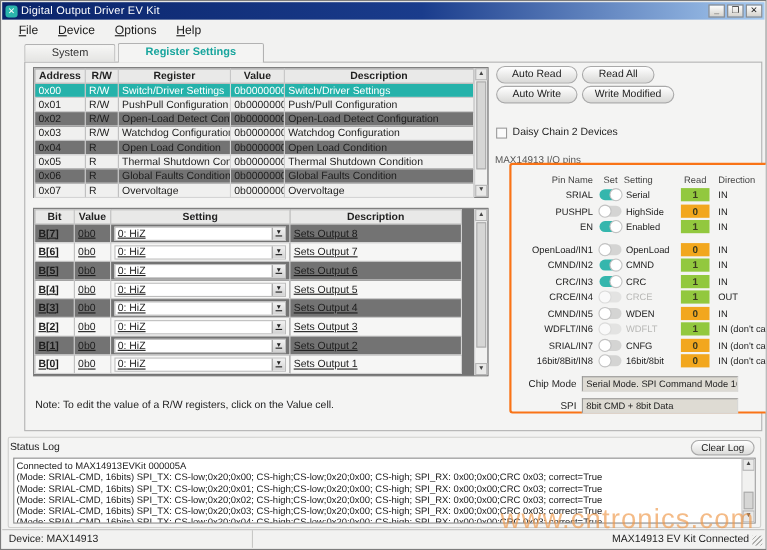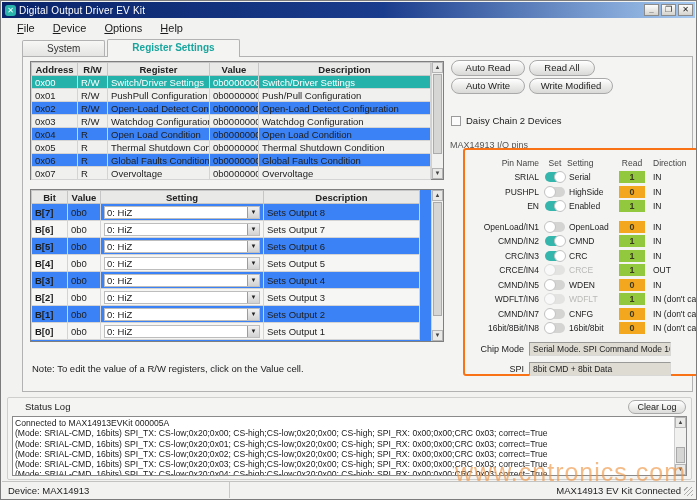--- a/index.html
+++ b/index.html
@@ -26,28 +26,28 @@
   
   .tabstrip { position:absolute; left:21px; top:38px; height:17px; display:flex; align-items:flex-end; z-index:3; }
   .tab { font-size:10px; padding:2px 24px 3px; border:1px solid #b2b2b2; border-bottom:none;
     background:linear-gradient(#f7f7f6,#e4e4e2); color:#333; margin-right:2px; border-radius:2px 2px 0 0; height:16px; }
   .tab.active { background:#f4f4f3; color:#18a59d; font-weight:bold; height:18px; position:relative; top:1px; }
 
   
   .tabpage { position:absolute; left:21px; top:55px; width:671px; height:336px; background:#f4f4f3; border:1px solid #b2b2b2; }
 
   
-  .gridtable { position:absolute; border:1px solid #7f7f7f; background:#3b82f6; }
+  .gridtable { position:absolute; border:1px solid #7f7f7f; background:#737373; }
   table { border-collapse:collapse; table-layout:fixed; width:100%; }
   th { background:#e9e9e8; font-size:9.5px; font-weight:bold; color:#222; border:1px solid #c6c6c6; height:13px; padding:0 3px; }
   td { font-size:9.5px; color:#1c1c1c; border:1px solid #d4d4d4; padding:0 3px; white-space:nowrap; overflow:hidden; }
   #reg-table td { height:13px; }
   #reg-table tr.alt td { background:#f0f0ef; }
   #reg-table tr.selected td { background:#25b2aa; color:#fff; }
-  #bit-table td { height:17px; }
+  #bit-table td { height:17px;text-decoration:underline; }
   #bit-table tr.alt td { background:#f6f6f5; }
   td.bitname { font-weight:bold; }
   .combo { display:flex; align-items:center; justify-content:space-between; height:13px; border:1px solid #bdbdbd; background:#fff; padding-left:2px; }
   .combo .dd-btn { width:12px; height:11px; background:linear-gradient(#f2f2f2,#d2d2d2); border-left:1px solid #9c9c9c;
     font-size:6px; line-height:11px; text-align:center; color:#222; }
 
   
   .vscroll { position:absolute; top:0; bottom:0; right:0; width:12px; background:#f1f1f0; border-left:1px solid #cfcfcf; }
   .sb-btn { position:absolute; left:0; right:0; height:11px; background:#e9e9e8; border:1px solid #b5b5b5;
     font-size:6px; line-height:9px; text-align:center; color:#444; }
@@ -86,21 +86,21 @@
 
   .mode-row { display:grid; grid-template-columns:58px 1fr; align-items:center; margin:6px 10px 0 6px; }
   .mode-label { font-size:9px; color:#222; text-align:right; padding-right:5px; }
   .mode-box { height:14px; background:#dedbd3; border:1px solid #9a9a98; border-right-color:#d8d8d6; border-bottom-color:#d8d8d6;
     font-size:8.5px; color:#222; padding:1px 3px; white-space:nowrap; overflow:hidden; width:142px; }
 
   .note { position:absolute; left:30px; top:360px; font-size:9.5px; color:#222; }
 
   
   .log-group { position:absolute; left:6px; top:396px; width:685px; height:83px; border:1px solid #cfcfcd; border-radius:2px; background:#f4f4f3; }
-  .log-title { position:absolute; left:17px; top:3px; font-size:9.5px; color:#222; }
+  .log-title { position:absolute; left:1px; top:3px; font-size:9.5px; color:#222; }
   .clear-btn { position:absolute; right:5px; top:2px; width:58px; height:14px; border:1px solid #a9a9a9; border-radius:7px;
     background:linear-gradient(#ffffff,#dcdcda); font-size:9px; color:#222; text-align:center; line-height:12px; }
   .log-box { position:absolute; left:4px; top:18px; right:4px; bottom:3px; background:#fff; border:1px solid #8a8a8a; overflow:hidden; }
   .log-lines { position:absolute; left:2px; top:1px; right:14px; }
   .log-line { font-size:8.6px; color:#1a1a1a; line-height:10.3px; white-space:nowrap; }
 
   
   .statusbar { position:absolute; left:1px; right:1px; bottom:1px; height:17px; background:#f2f2f1; border-top:1px solid #c3c3c1; display:flex; }
   .sb-cell { font-size:9.5px; color:#222; padding:2px 6px; border-right:1px solid #c8c8c6; display:flex; align-items:center; }
   .sb-cell.c1 { width:228px; }
@@ -441,21 +441,21 @@
         <div class="pin-grid pin-row">
           <span class="pin-name">WDFLT/IN6</span>
           <span class="toggle disabled">
             <span class="knob"></span>
           </span>
           <span class="pin-setting dim">WDFLT</span>
           <span class="badge green">1</span>
           <span class="pin-dir">IN (don't care)</span>
         </div>
         <div class="pin-grid pin-row">
-          <span class="pin-name">CMND/IN7</span>
+          <span class="pin-name">SRIAL/IN7</span>
           <span class="toggle">
             <span class="knob"></span>
           </span>
           <span class="pin-setting">CNFG</span>
           <span class="badge amber">0</span>
           <span class="pin-dir">IN (don't care)</span>
         </div>
         <div class="pin-grid pin-row">
           <span class="pin-name">16bit/8Bit/IN8</span>
           <span class="toggle">

